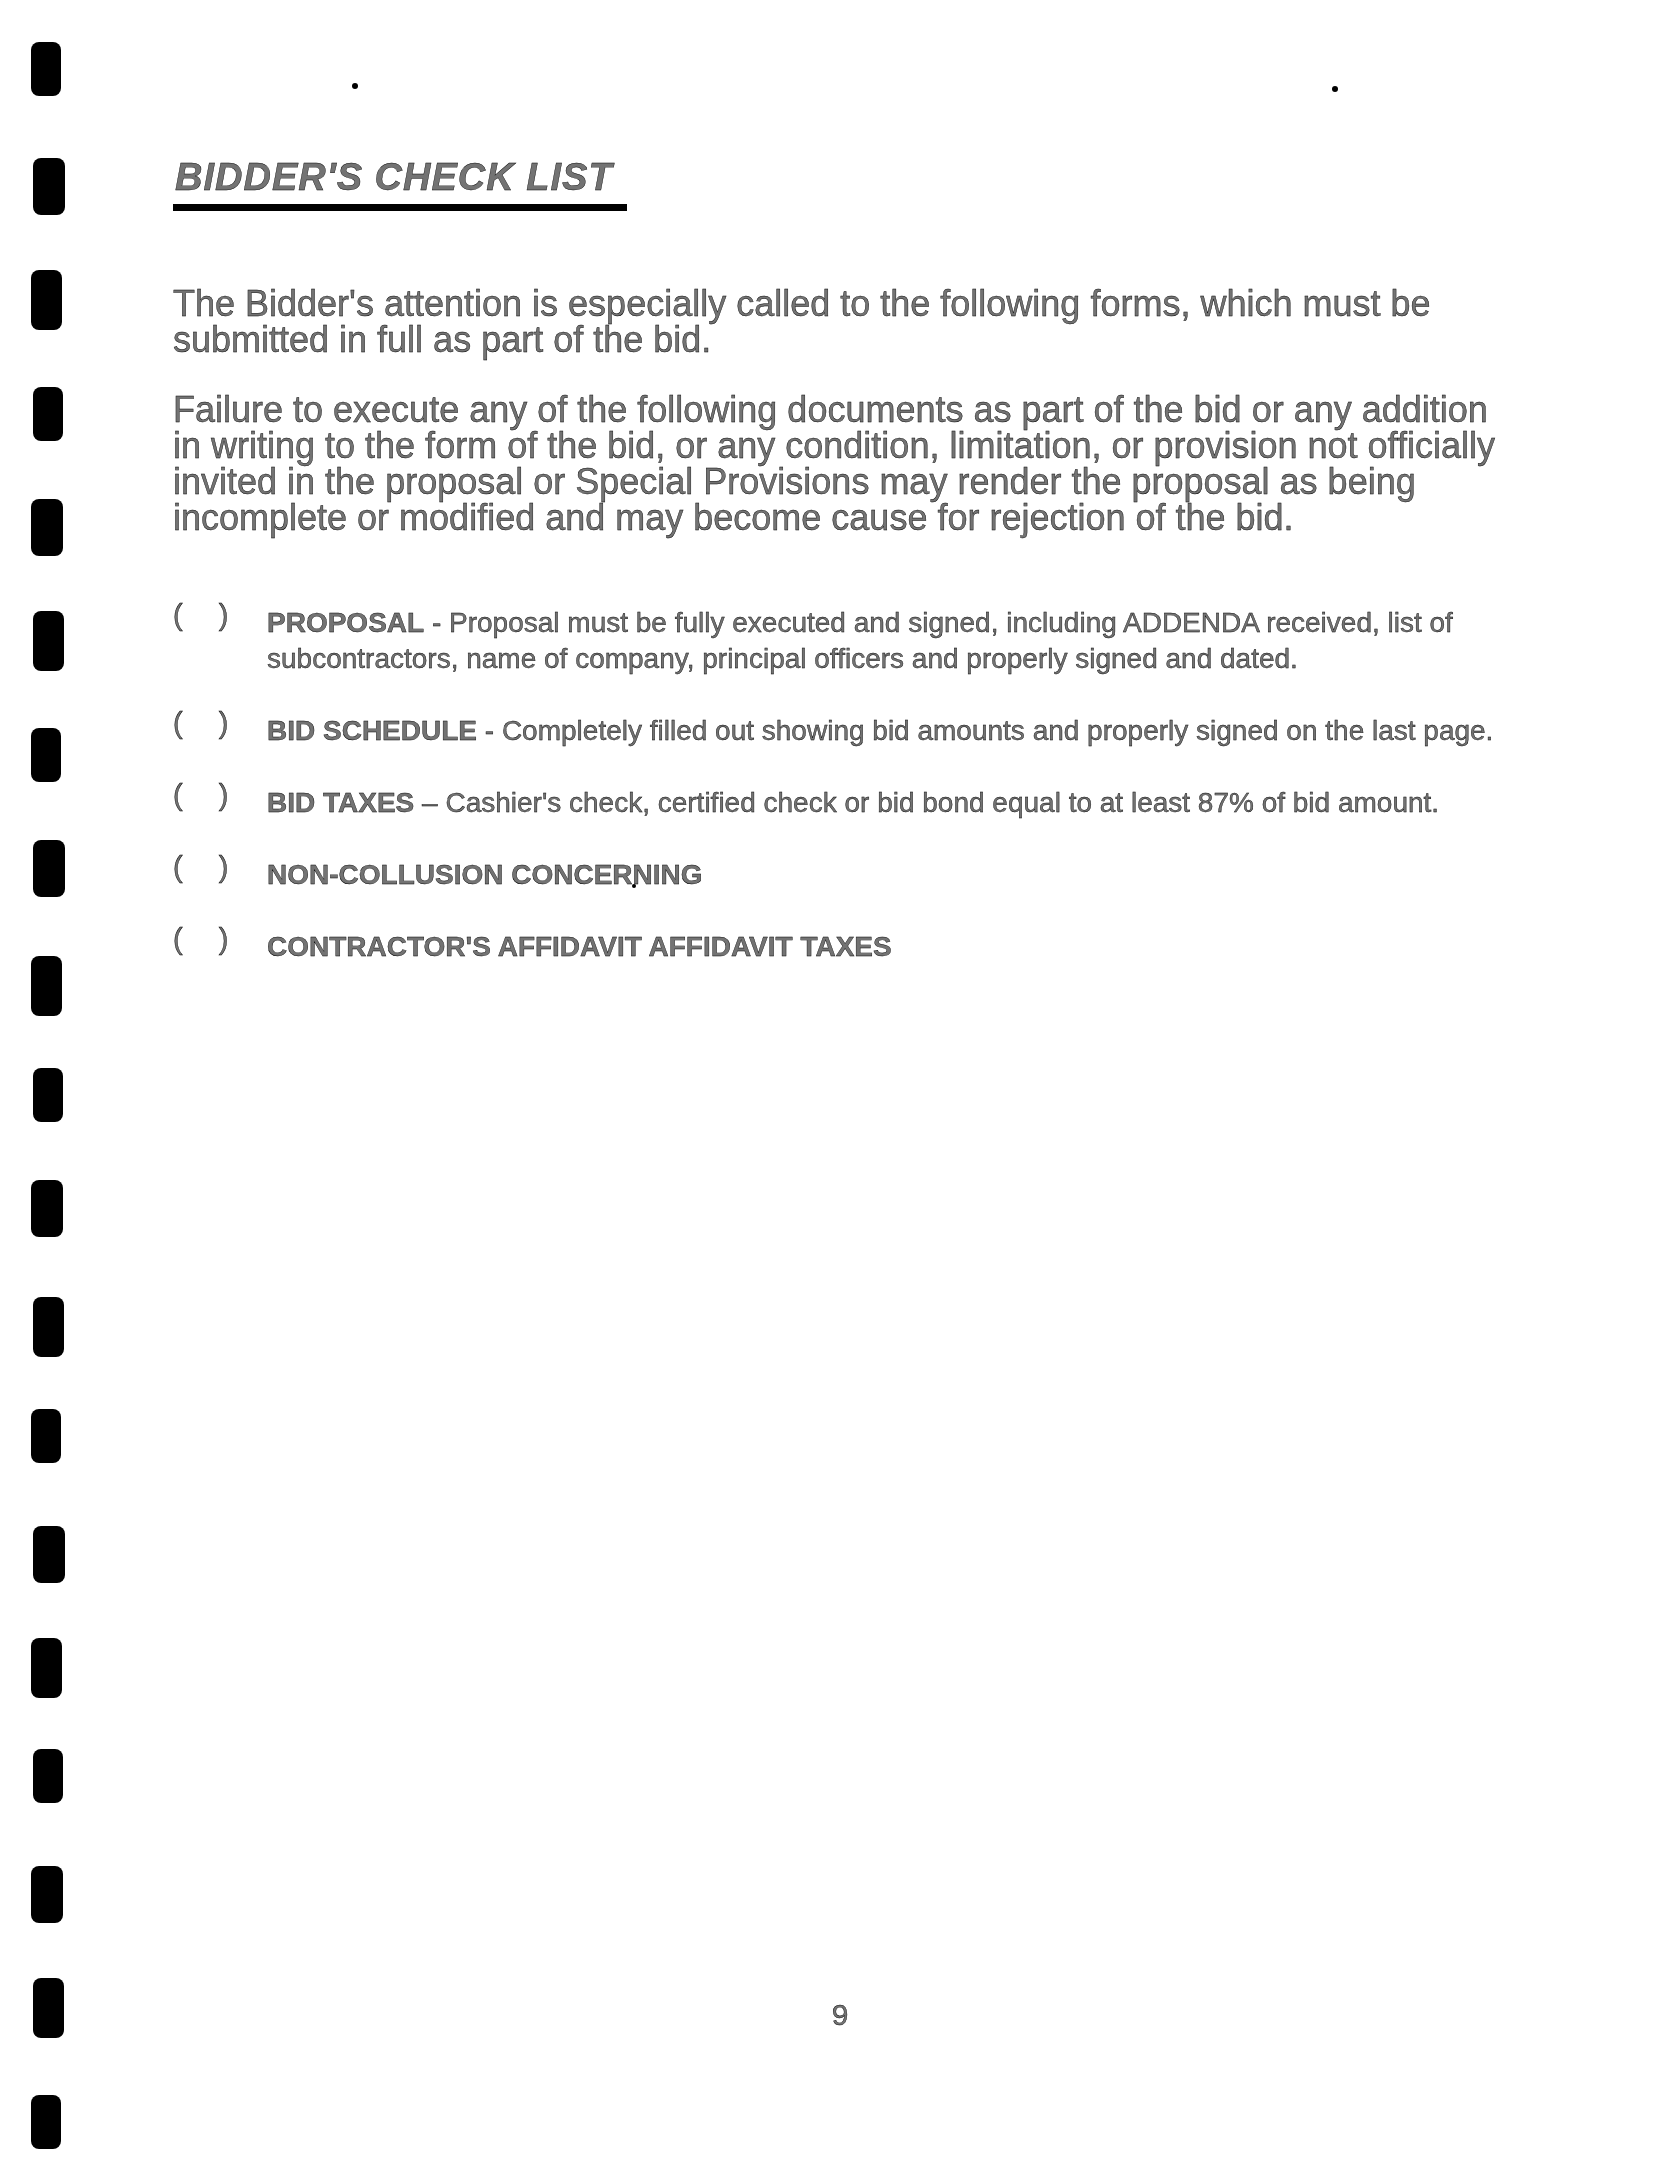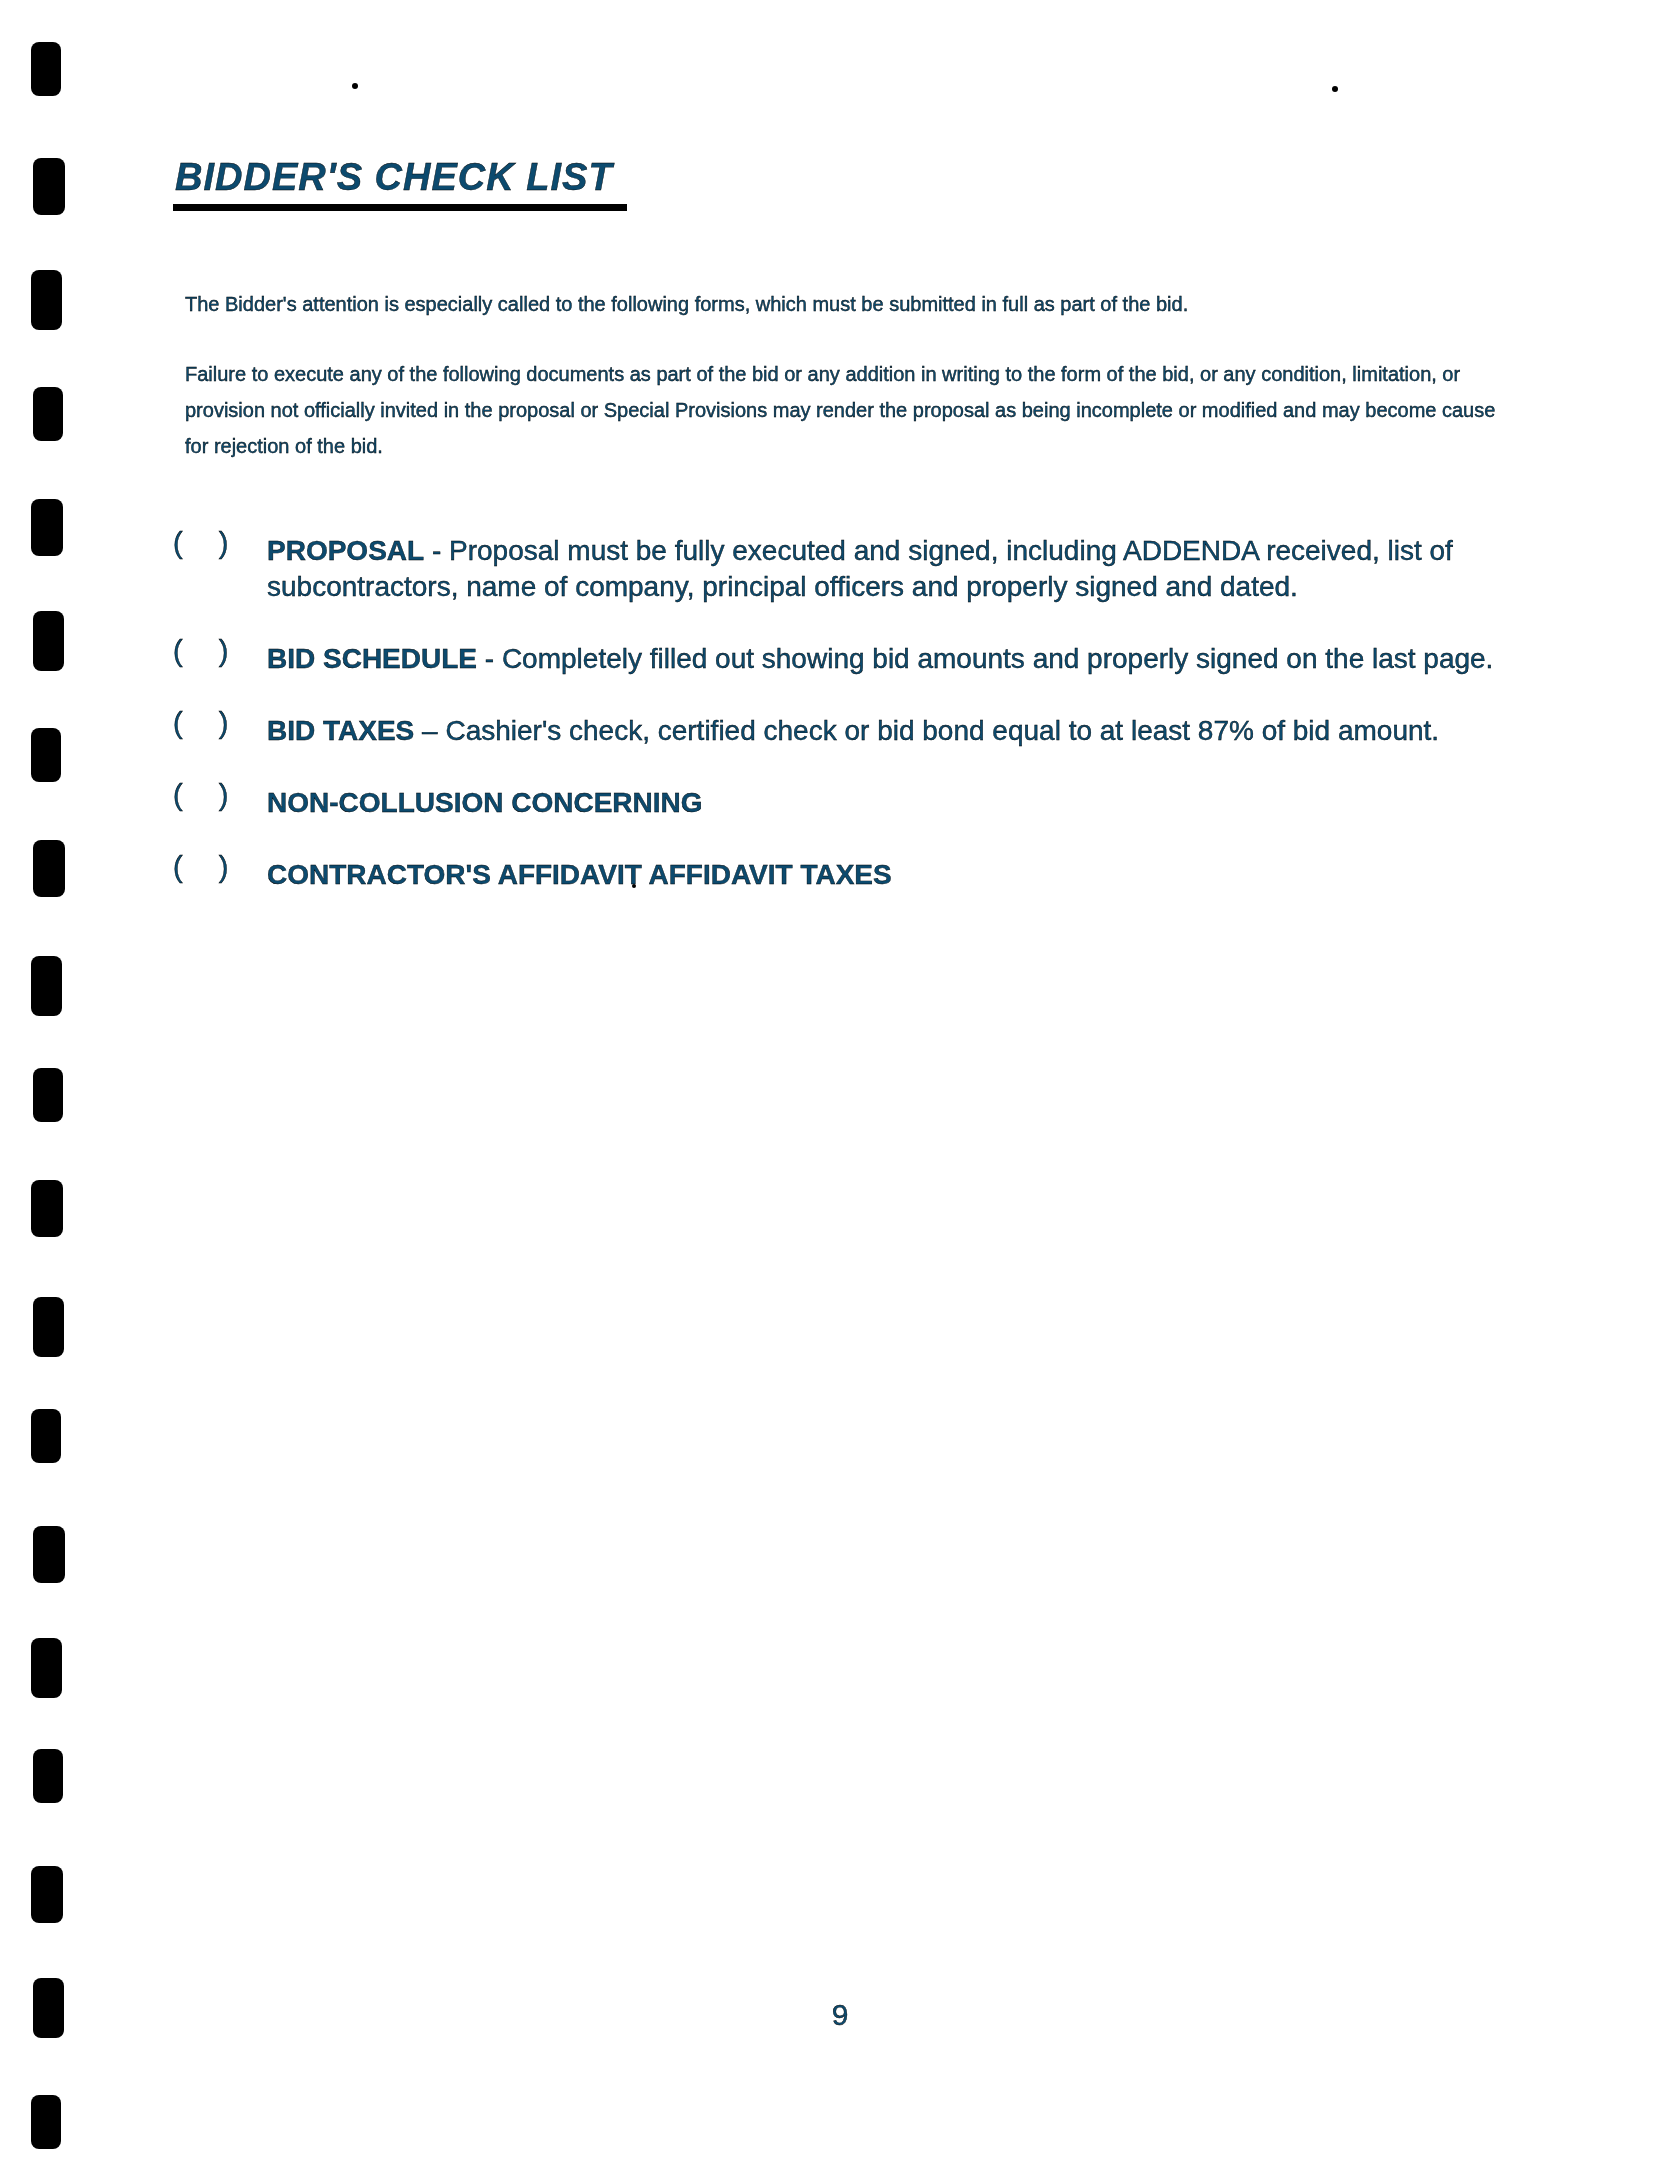--- a/index.html
+++ b/index.html
@@ -1,20 +1,20 @@
 <!DOCTYPE html>
 <html><head>
 <meta charset="utf-8">
 <style>
   html,body{margin:0;padding:0;background:#ffffff;}
   .page{
     position:relative;
     width:1680px;height:2182px;
     background:#ffffff;
-    color:#0c4a6e;
+    color:#737373;
     font-family:"Liberation Sans", sans-serif;
     overflow:hidden;
   }
   
   .binding-mark{
     position:absolute;
     background:#000;
     border-radius:8px;
   }
   .speck{
@@ -32,22 +32,22 @@
     display:inline-block;
     margin:0;
     font-size:38px;
     font-weight:bold;
     font-style:italic;
     letter-spacing:1px;
     padding:0 14px 5px 2px;
     border-bottom:7px solid #000;
   }
   .para{
-    margin:12px;
-    font-size:20px;
+    margin:0;
+    font-size:36px;
     line-height:36px;
   }
   .para-1{margin-top:75px;}
   .para-2{margin-top:34px;}
   .para-3{margin-top:28px;}
   .checklist{margin-top:61px;}
   .check-row{
     display:flex;
     align-items:flex-start;
     margin-top:28px;

